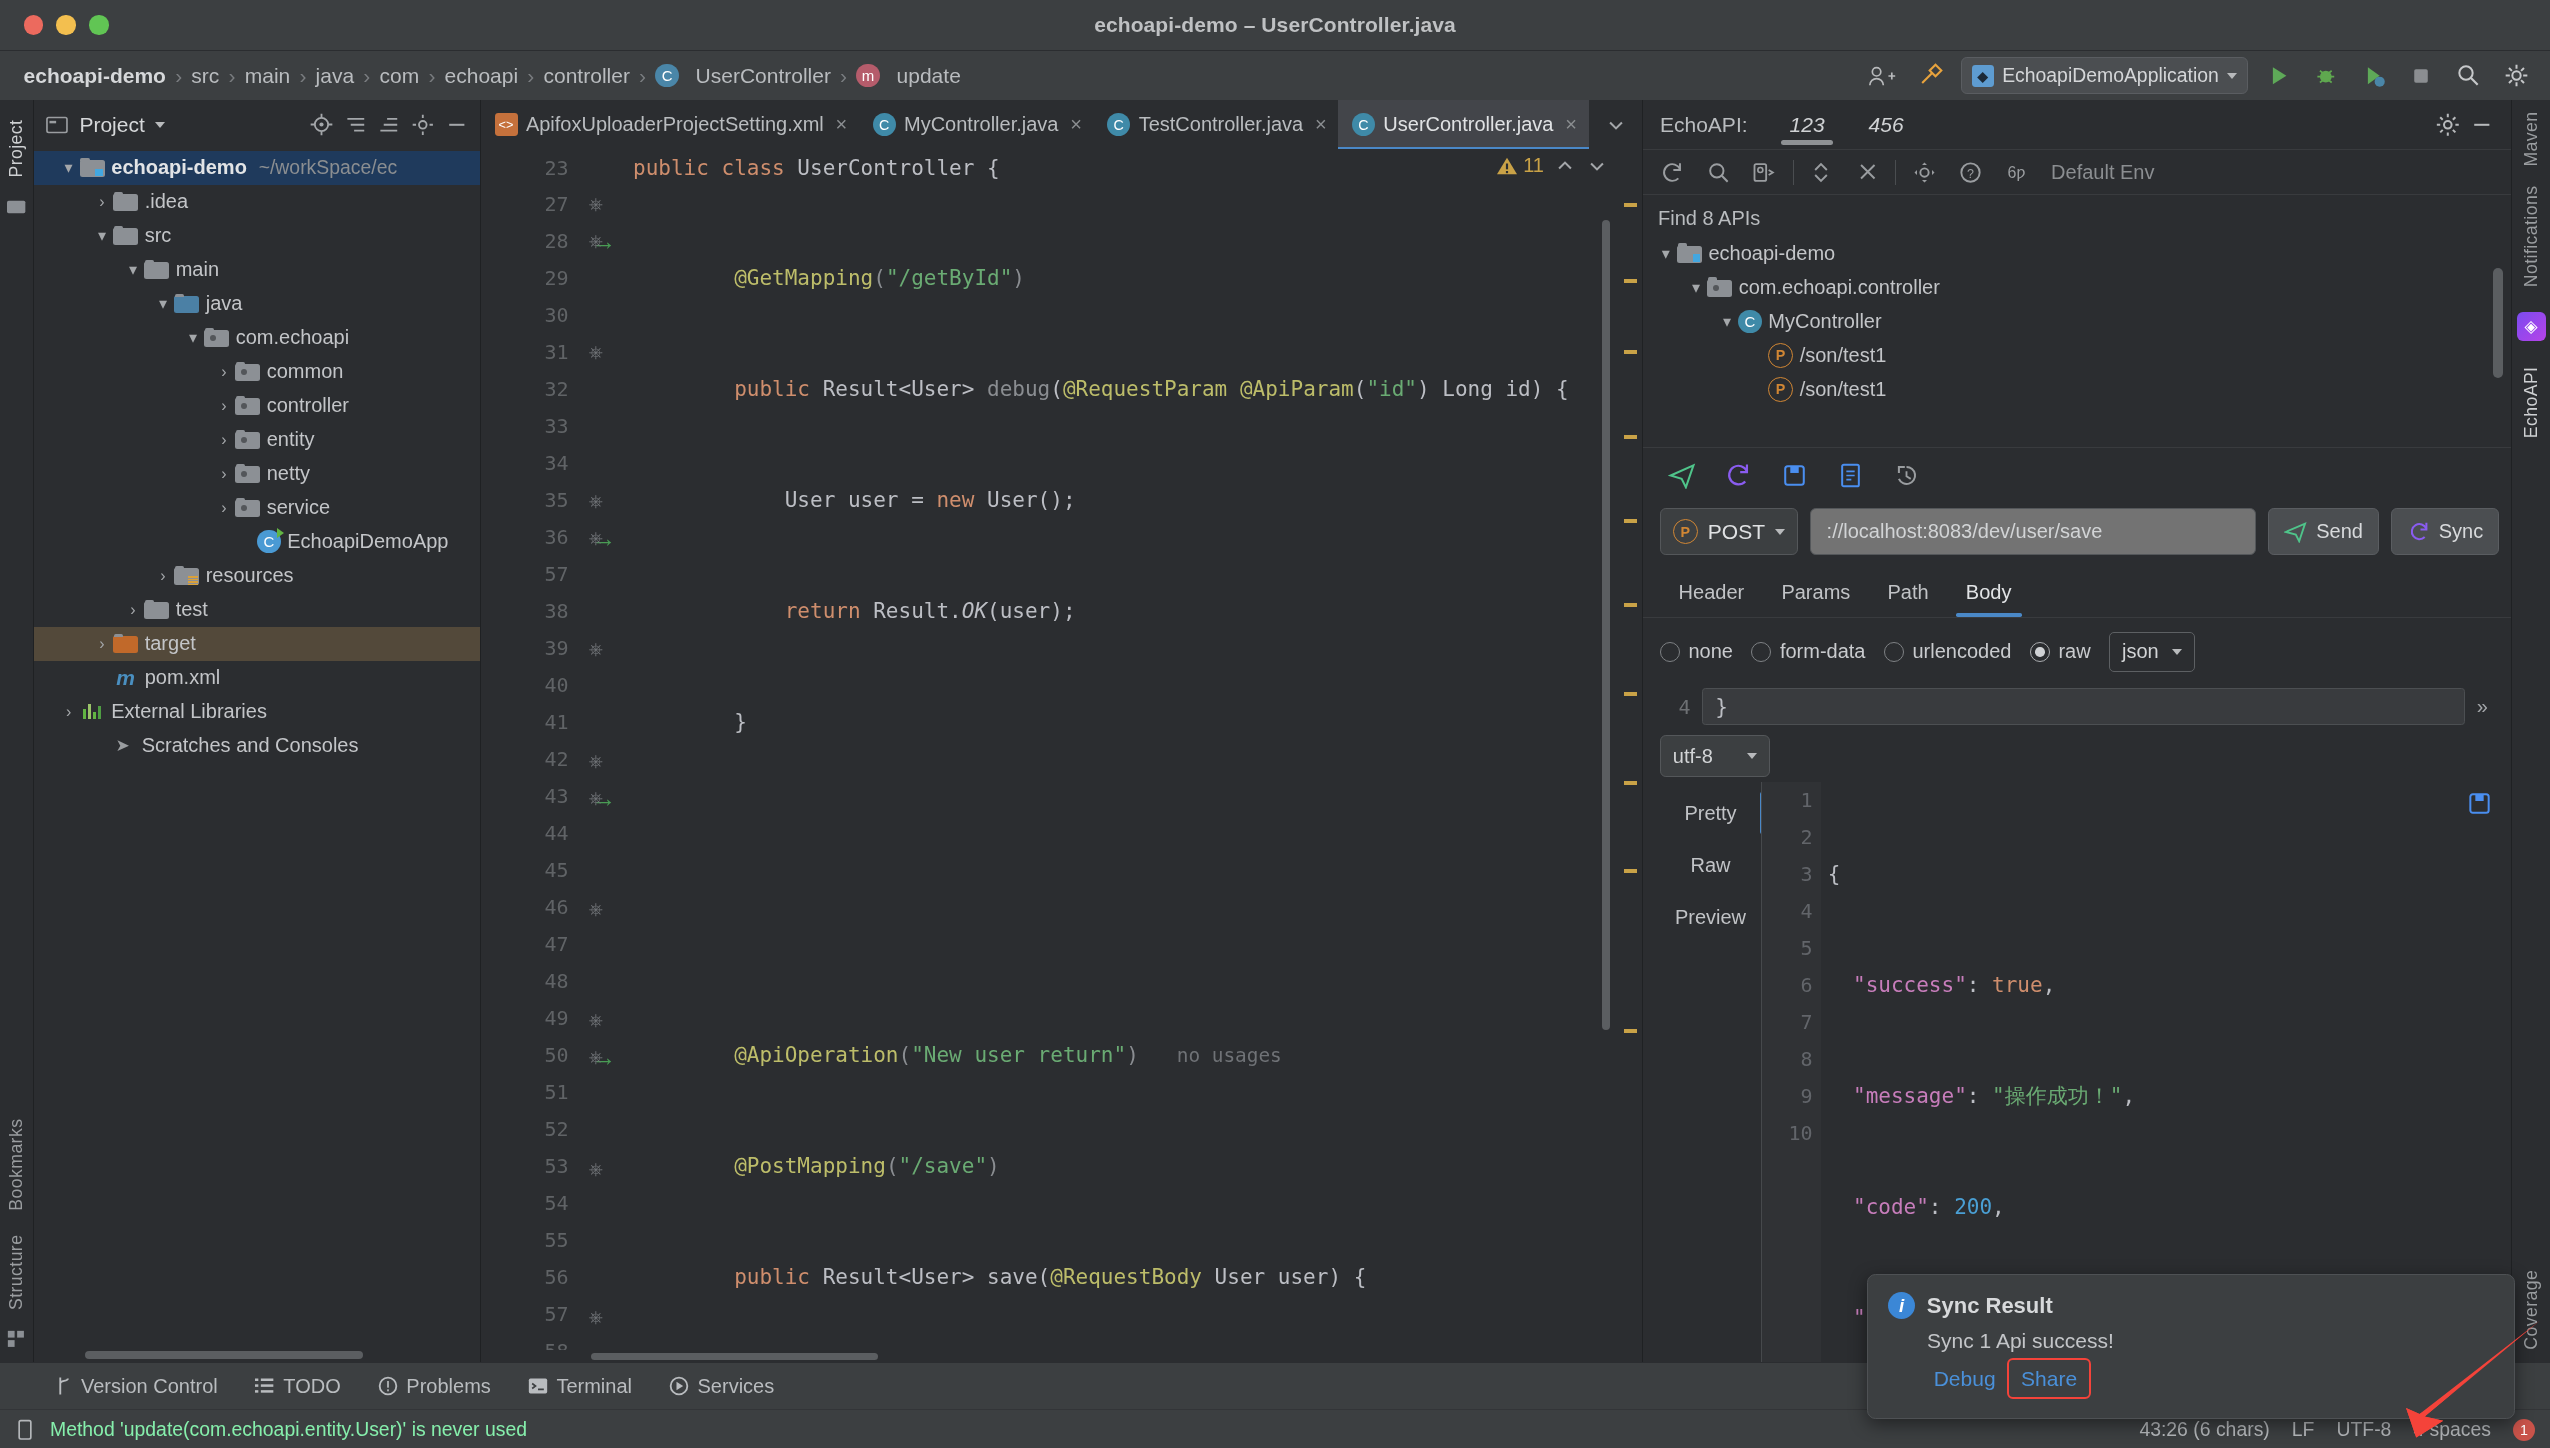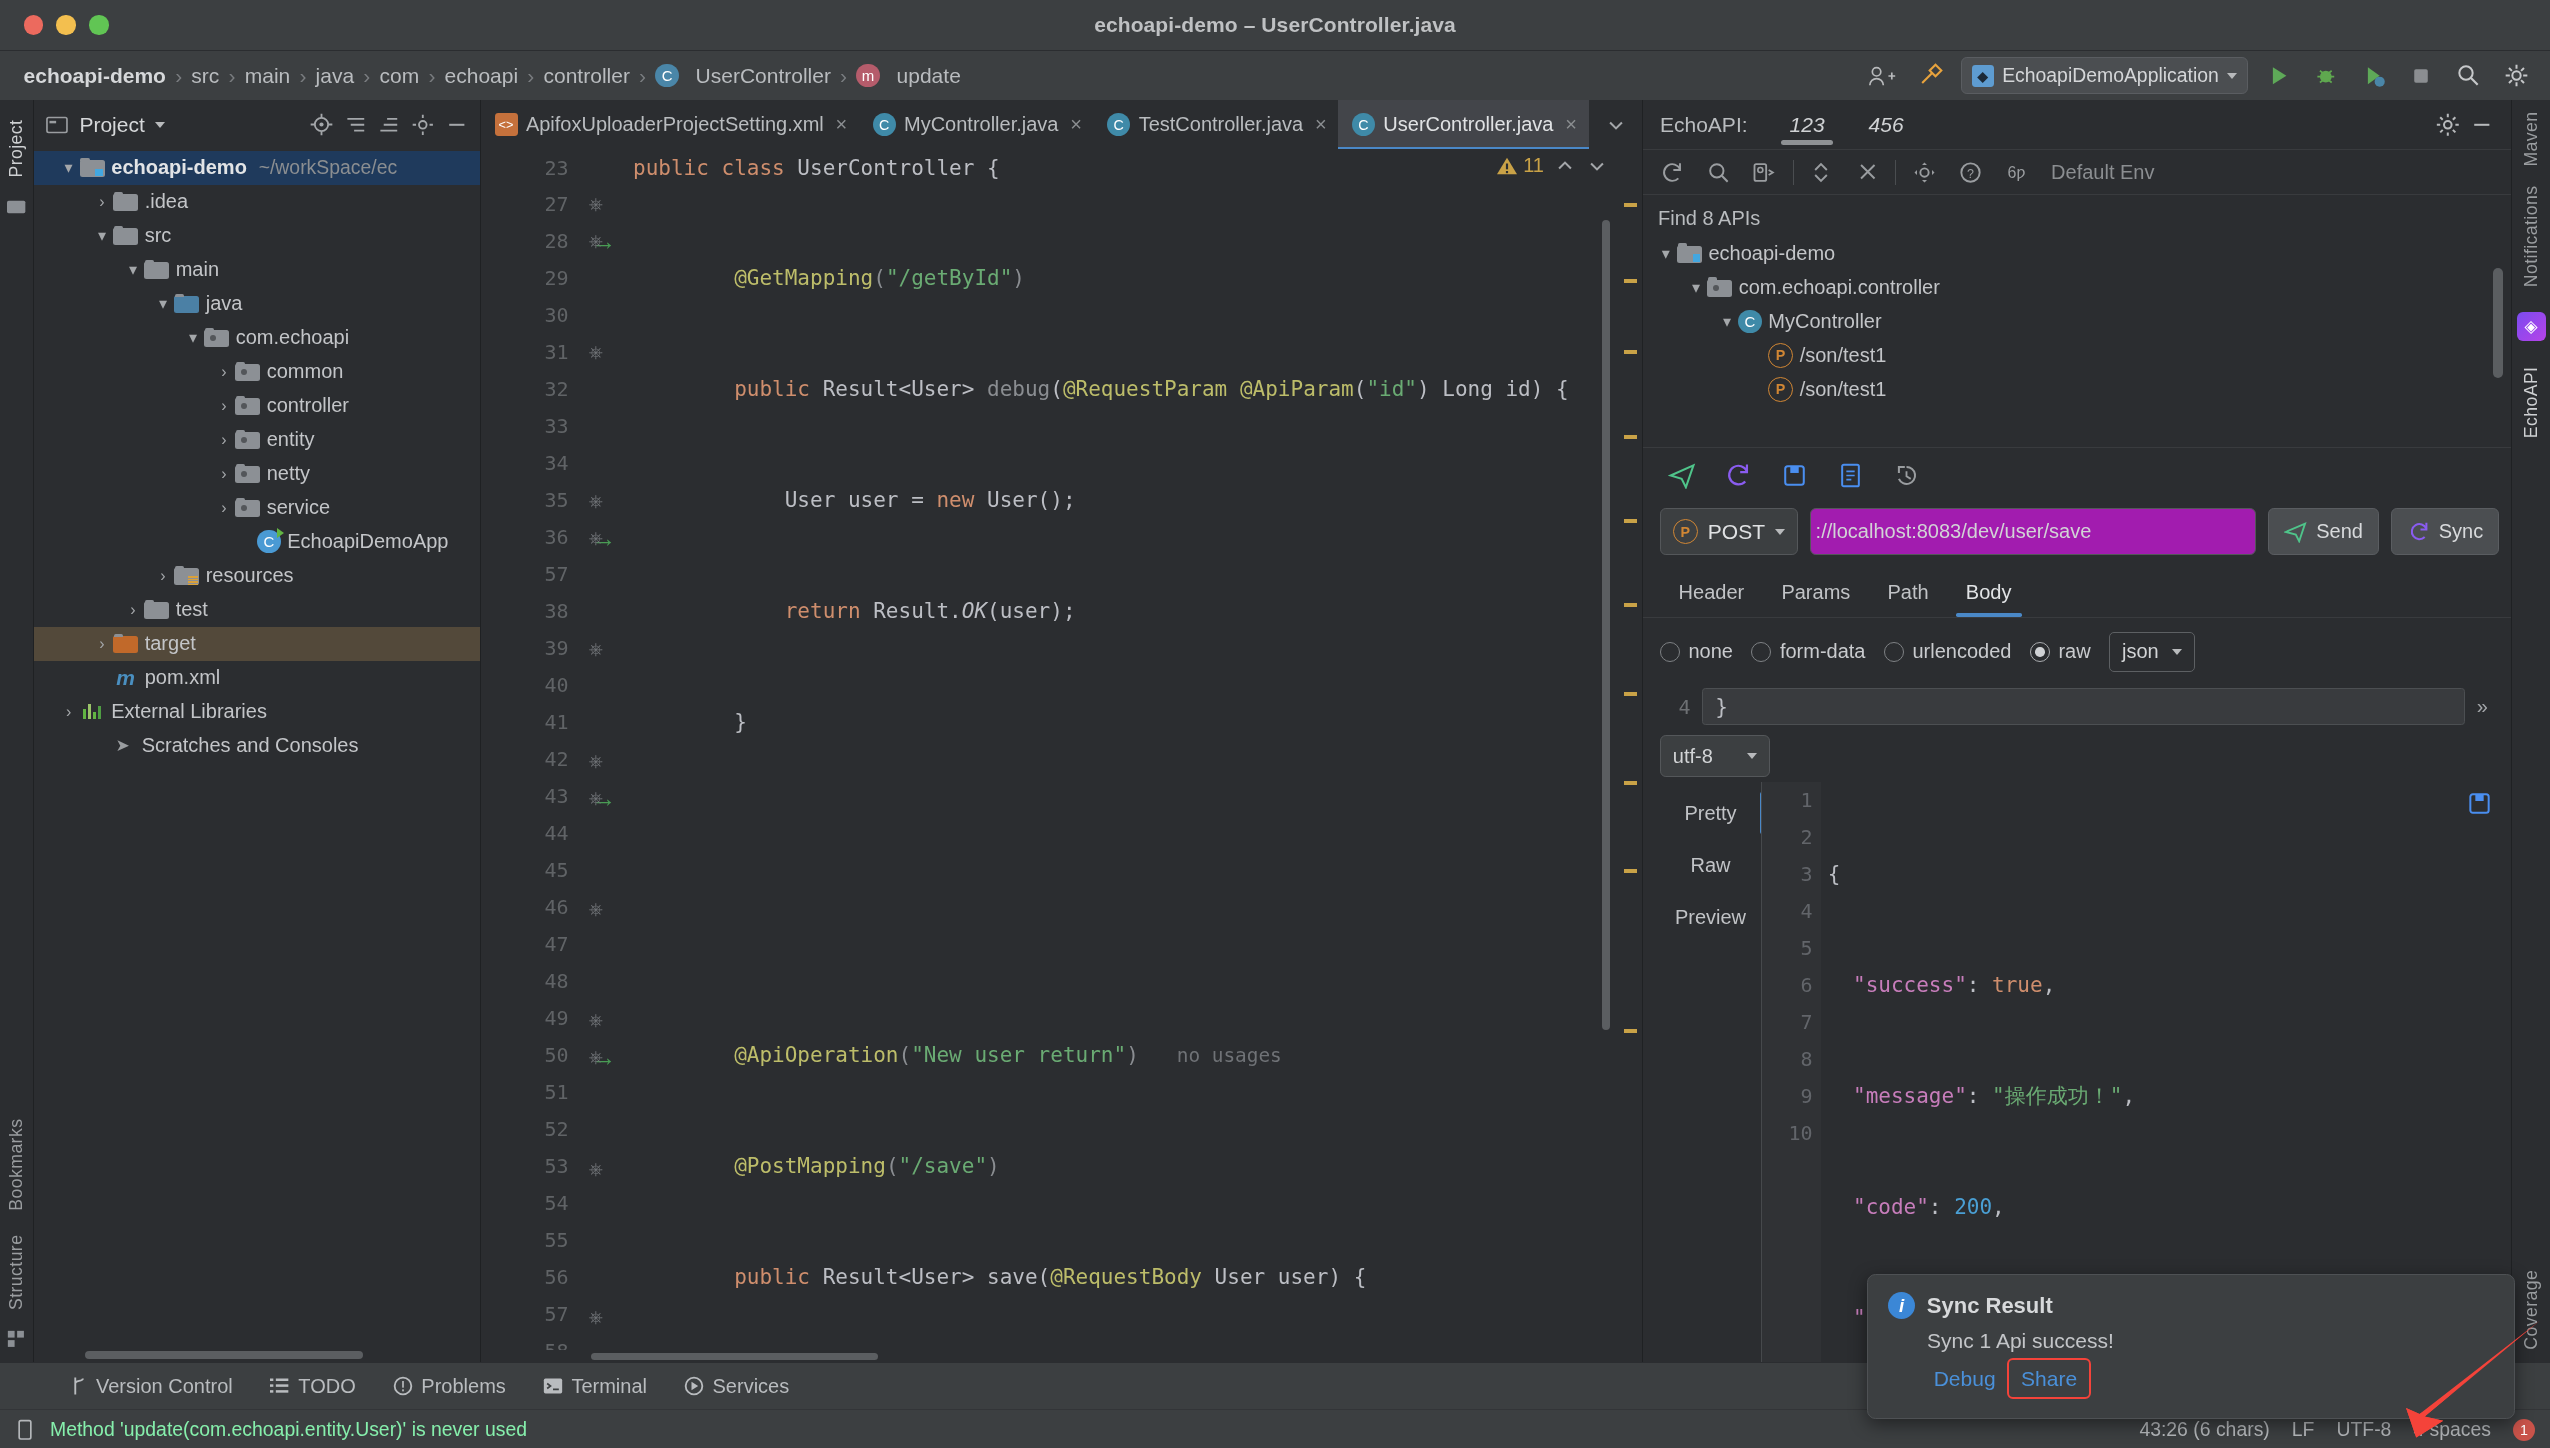--- a/index.html
+++ b/index.html
@@ -166,22 +166,22 @@
     font-size:14.3px;display:flex;align-items:center;justify-content:center;flex:0 0 25px;font-weight:bold;}
   .ep-tree-sb { position:absolute; right:8.4px; top:32px; width:9.3px; height:110px; background:#5b5e61; border-radius:5px;}
 
   .ep-actions { height:56px; display:flex; align-items:center; gap:0; padding-left:11.8px;
     border-top:0.8px solid #393b3e; flex:0 0 56px; }
   .acic { width:56px;height:56px;display:flex;align-items:center;justify-content:center;cursor:pointer;}
 
   .ep-req { display:flex; align-items:center; gap:11.8px; padding:5px 11.8px 11.8px 17px; flex:0 0 auto;}
   .methodsel { display:flex;align-items:center;gap:10px;height:47px;background:#3c3f41;border:0.8px solid #54575a;
     border-radius:5.9px; padding:0 11.8px; color:#e0e2e4; font-size:21px; }
-  .urlbox { flex:1 1 auto; height:47px; background:#a21caf; border:0.8px solid #54575a; border-radius:5.9px;
-    display:flex; align-items:center; padding:0 5px; color:#d2d4d6; font-size:20px; overflow:hidden; white-space:nowrap;}
+  .urlbox { flex:1 1 auto; height:47px; background:#737373; border:0.8px solid #54575a; border-radius:5.9px;
+    display:flex; align-items:center; padding:0 16px; color:#d2d4d6; font-size:20px; overflow:hidden; white-space:nowrap;}
   .btn-s { height:47px; display:flex;align-items:center;gap:8.4px; background:#4b4e51; border:0.8px solid #5a5d61;
     border-radius:5.9px; padding:0 15px; color:#d8dadc; font-size:20px; cursor:pointer;}
 
   .ep-tabs2 { display:flex; align-items:stretch; height:51px; padding:0 17px; flex:0 0 51px;
     border-bottom:0.8px solid #393b3e;}
   .t2 { font-size:20px; color:#c1c3c6; padding:0 18.6px; display:flex;align-items:center; position:relative; cursor:pointer;}
   .t2.active { color:#e2e4e6; }
   .t2.active:after{content:'';position:absolute;bottom:0;left:8.4px;right:8.4px;height:4.2px;background:#4a88c7;border-radius:1.7px;}
 
   .ep-radios { display:flex; align-items:center; gap:0; padding:13.5px 17px; flex:0 0 auto;}
@@ -238,21 +238,21 @@
 
   
   .rightstrip { width:39px; flex:0 0 39px; background:#2b2d30; display:flex; flex-direction:column;
     align-items:center; border-left:0.8px solid #1f2123; }
   .echo-sq { width:29px;height:29px;border-radius:5.9px;margin:13.5px 0;
     background:linear-gradient(135deg,#7b4cf0,#b642e8); display:flex;align-items:center;justify-content:center;
     color:#fff; font-size:17px;}
 
   
   .bottombar { height:47px; background:#3c3f41; display:flex; align-items:center; gap:0;
-    padding-left:52px; flex:0 0 47px; border-top:0.8px solid #2b2d30;}
+    padding-left:37px; flex:0 0 47px; border-top:0.8px solid #2b2d30;}
   .bb { display:flex; align-items:center; gap:8.4px; padding:0 18.6px; font-size:20px; color:#b9bcbf; cursor:pointer;}
   .statusbar { height:40px; background:#3c3f41; display:flex; align-items:center; padding:0 15px;
     flex:0 0 40px; border-top:0.8px solid #333538; }
   .sb-msg { font-size:19.4px; color:#86efac; margin-left:15px;}
   .sb-right { margin-left:auto; display:flex; align-items:center; gap:22px; font-size:19.4px; color:#b4b7ba;}
   .sb-err { width:22px;height:22px;border-radius:50%;background:#c9534a;color:#fff;font-size:14.3px;
     display:flex;align-items:center;justify-content:center;}
   svg { display:block; }
 </style>
 </head>

